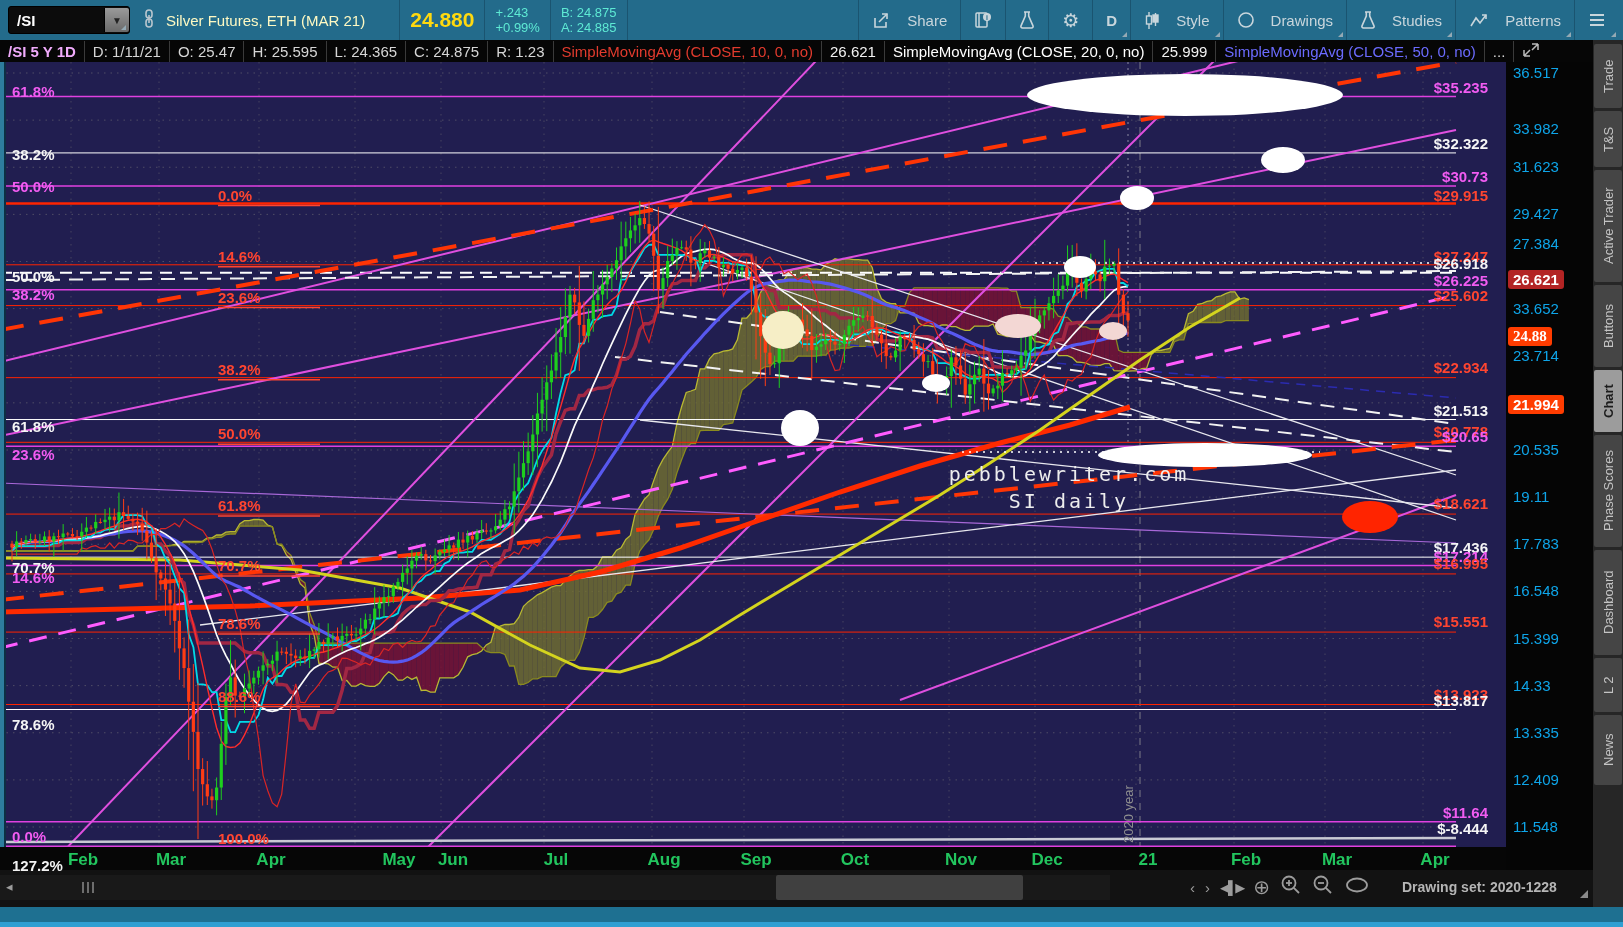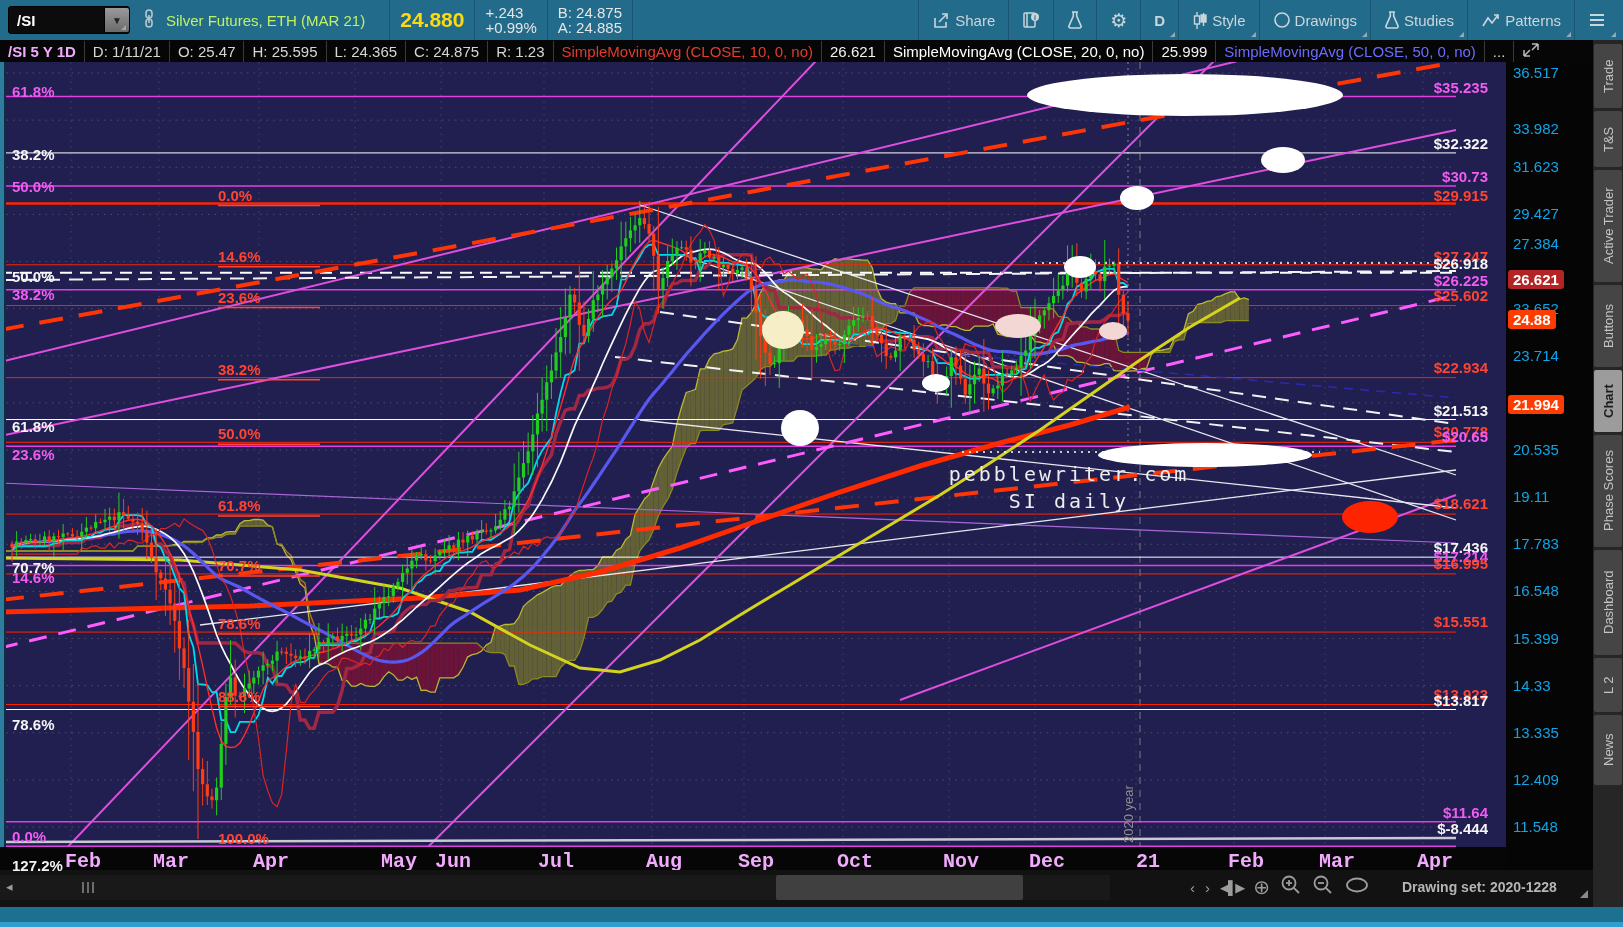--- a/index.html
+++ b/index.html
@@ -12,25 +12,25 @@
   #symbox{position:relative;margin-left:8px;width:120px;height:26px;background:#0c0c0c;
           border:1px solid #000;border-radius:3px;display:flex;align-items:center;}
   #symbox .sym{flex:1;color:#fff;font-weight:bold;padding-left:8px;font-size:15px;}
   #symbox .dd{width:24px;height:24px;background:linear-gradient(#9a9a9a,#6a6a6a);
               border-left:1px solid #000;border-radius:0 2px 2px 0;color:#222;
               display:flex;align-items:center;justify-content:center;font-size:10px;}
   .corner{position:relative;}
   .corner:after{content:"";position:absolute;right:3px;bottom:3px;width:0;height:0;
                 border-left:5px solid transparent;border-bottom:5px solid #93a9b4;}
   .linkic{margin:0 10px 0 12px;color:#b9c6ce;}
-  .desc{color:#bef264;margin-right:24px;}
+  .desc{color:#fef9c3;margin-right:34px;}
   .last{color:#ffd90f;font-weight:bold;font-size:21px;margin:0 10px;}
   .stack{display:flex;flex-direction:column;justify-content:center;line-height:15px;
-         font-size:15px;color:#e5e5e5;margin:0 10px;}
-  .tb-btn{display:flex;align-items:center;gap:4px;padding:0 13px;height:40px;
+         font-size:13px;color:#5eead4;margin:0 10px;}
+  .tb-btn{display:flex;align-items:center;gap:16px;padding:0 13px;height:40px;
           position:relative;color:#c9d6dc;cursor:default;}
   .tb-btn svg{display:block;}
   .gearchar{font-size:19px;line-height:19px;}
   #rightbtns{margin-left:auto;display:flex;align-items:center;height:40px;}
   
   #headerbar{position:absolute;left:0;top:40px;width:1593px;height:22px;background:#060606;
              display:flex;align-items:center;font-size:15px;color:#d6d6d6;
              white-space:nowrap;z-index:25;}
   .hcell{padding:0 8px;border-right:1px solid #3a3a3a;line-height:21px;}
   .hsym{font-weight:bold;color:#f0abfc;}
@@ -42,21 +42,21 @@
   #plotbg{position:absolute;left:0;top:62px;width:1506px;height:785px;background:#211e50;z-index:1;}
   #plotedge{position:absolute;left:0;top:62px;width:4px;height:785px;background:#2e7d9e;
             border-right:2px solid #0d2f44;z-index:3;}
   #chartsvg{position:absolute;left:0;top:0;width:1506px;height:870px;z-index:2;}
   
   #yaxis{position:absolute;left:1506px;top:62px;width:87px;height:808px;background:#050505;z-index:4;}
   .tick{position:absolute;left:7px;font-size:15px;color:#0ea5e9;}
   .badge{position:absolute;left:2px;font-size:15px;font-weight:bold;color:#fff;
          border-radius:3px;padding:0 5px;line-height:19px;}
   #xaxis{position:absolute;left:0;top:847px;width:1506px;height:23px;background:#060606;z-index:4;}
-  .mon{position:absolute;top:3px;transform:translateX(-50%);font-weight:bold;font-size:20px;color:#f0abfc;font-family:Liberation Mono, monospace;}
+  .mon{position:absolute;top:3px;transform:translateX(-50%);font-weight:bold;font-size:17px;color:#22c55e;}
   #b127{position:absolute;left:12px;top:857px;color:#f2f2f2;font-weight:bold;font-size:15px;z-index:6;}
   
   #tabstrip{position:absolute;left:1593px;top:40px;width:30px;height:867px;background:#262626;z-index:30;}
   .vtab{position:absolute;left:1px;width:28px;background:#454545;color:#c4c4c4;font-size:13px;
         display:flex;align-items:center;justify-content:center;writing-mode:vertical-rl;
         transform:rotate(180deg);border-radius:2px;}
   .vtab.active{background:#9c9c9c;color:#1c1c1c;font-weight:bold;}
   
   #statusbar{position:absolute;left:0;top:870px;width:1623px;height:37px;background:#121212;z-index:5;}
   .strack{position:absolute;left:0;top:5px;width:1110px;height:25px;background:#191919;}
@@ -1140,21 +1140,21 @@
     <div class="tick" style="top: 379.009px;">20.535</div>
     <div class="tick" style="top: 426.111px;">19.11</div>
     <div class="tick" style="top: 473.246px;">17.783</div>
     <div class="tick" style="top: 520.386px;">16.548</div>
     <div class="tick" style="top: 567.517px;">15.399</div>
     <div class="tick" style="top: 614.638px;">14.33</div>
     <div class="tick" style="top: 661.769px;">13.335</div>
     <div class="tick" style="top: 708.904px;">12.409</div>
     <div class="tick" style="top: 756px;">11.548</div>
     <div class="badge" style="top: 208.009px; background: rgb(179, 36, 36);">26.621</div>
-    <div class="badge" style="top: 248px; background: rgb(255, 60, 0);">24.88</div>
+    <div class="badge" style="top: 265px; background: rgb(255, 60, 0); font-family: Liberation Serif, serif;">24.88</div>
     <div class="badge" style="top: 333.056px; background: rgb(255, 60, 0);">21.994</div>
   </div>
 <div id="xaxis">
     <div class="mon" style="left: 83px;">Feb</div>
     <div class="mon" style="left: 171px;">Mar</div>
     <div class="mon" style="left: 271px;">Apr</div>
     <div class="mon" style="left: 367px; margin-left: 32px;">May</div>
     <div class="mon" style="left: 453px;">Jun</div>
     <div class="mon" style="left: 556px;">Jul</div>
     <div class="mon" style="left: 664px;">Aug</div>

